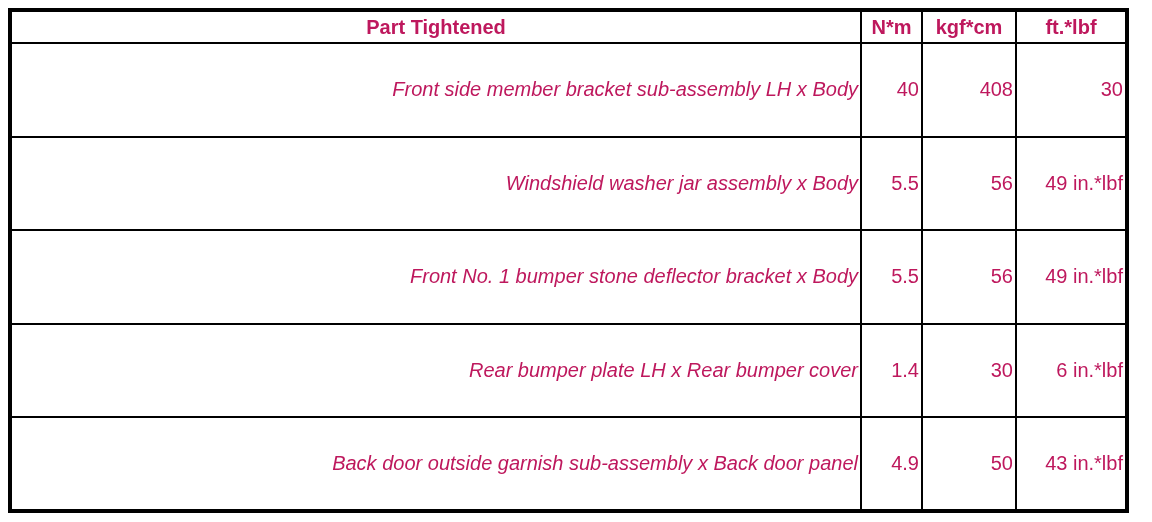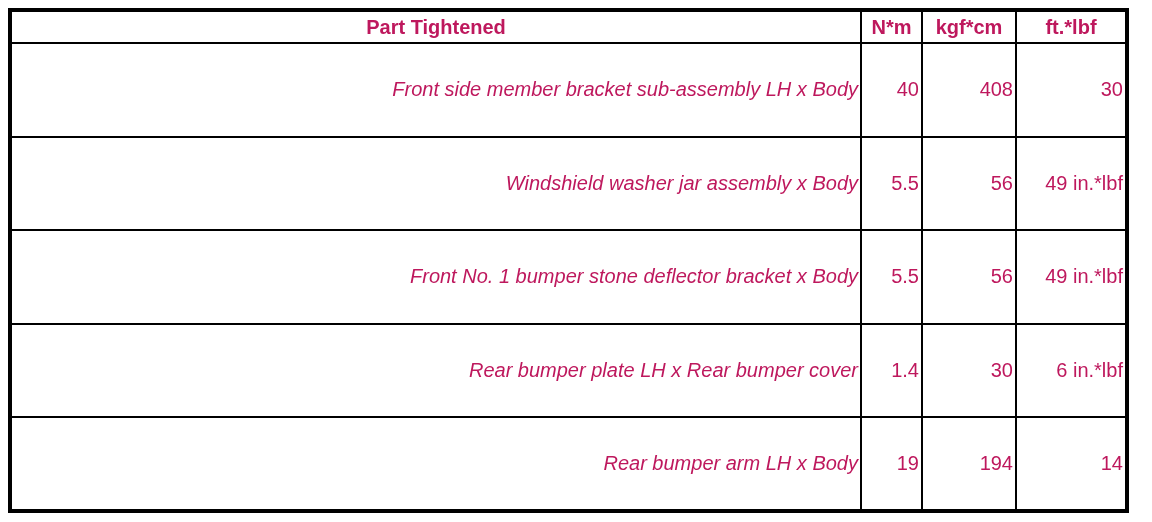--- a/index.html
+++ b/index.html
@@ -96,20 +96,20 @@
         <td class="val-cell">56</td>
         <td class="val-cell">49 in.*lbf</td>
       </tr>
       <tr>
         <td class="part-cell">Rear bumper plate LH x Rear bumper cover</td>
         <td class="val-cell">1.4</td>
         <td class="val-cell">30</td>
         <td class="val-cell">6 in.*lbf</td>
       </tr>
       <tr>
-        <td class="part-cell">Rear bumper arm LH x Body</td>
-        <td class="val-cell">19</td>
-        <td class="val-cell">194</td>
-        <td class="val-cell">14</td>
+        <td class="part-cell">Back door outside garnish sub-assembly x Back door panel</td>
+        <td class="val-cell">4.9</td>
+        <td class="val-cell">50</td>
+        <td class="val-cell">43 in.*lbf</td>
       </tr>
     </tbody>
   </table>
 </div>
 
 </body></html>

